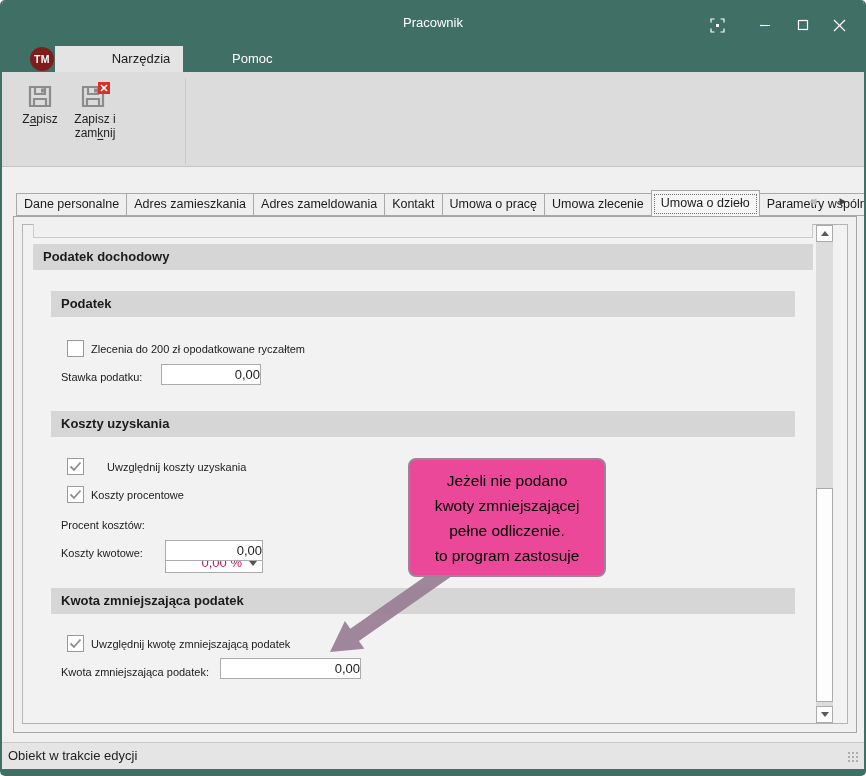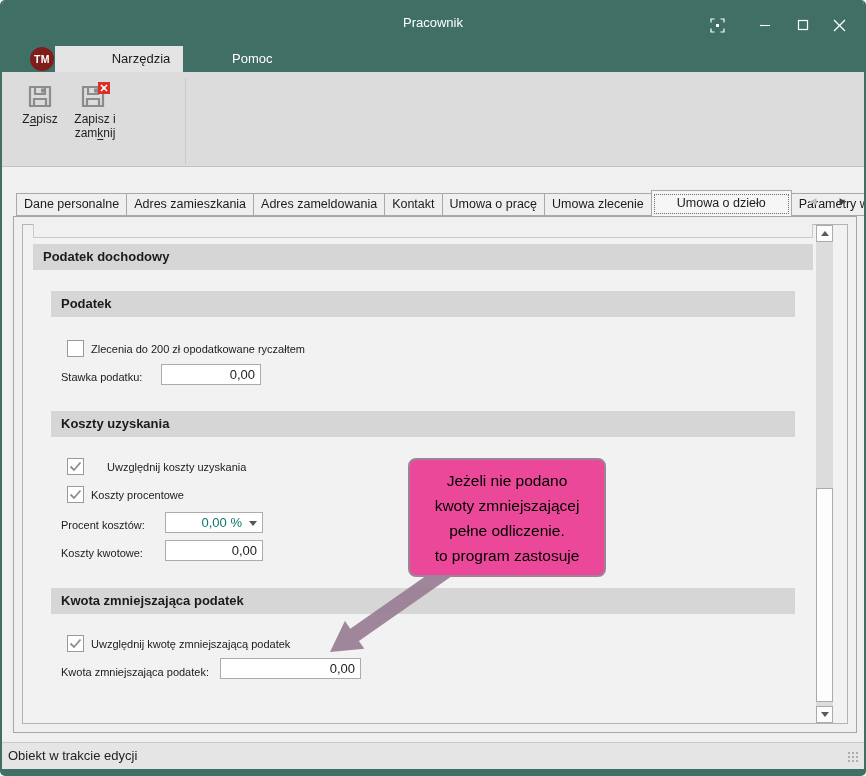--- a/index.html
+++ b/index.html
@@ -31,39 +31,39 @@
   .rbtn-saveclose { left: 64px; width: 58px; }
   .rbtn-undo { left: 122px; width: 56px; }
   .u { text-decoration: underline; text-underline-offset: 2px; }
   .groupLabel { position: absolute; left: 12px; top: 149px; width: 166px; text-align: center; font-size: 12px; color: #3c3c3c; }
   .vsep { position: absolute; left: 183px; top: 6px; width: 1px; height: 86px; background: #C9C9C9; }
   .chevron { position: absolute; left: 833px; top: 150px; width: 20px; height: 14px; display: flex; align-items: center; justify-content: center; }
   
   .tabstrip { position: absolute; left: 14px; top: 190px; height: 26px; display: flex; align-items: flex-end; z-index: 3; }
   .tab { height: 23px; line-height: 21px; padding: 0 7px; font-size: 12.5px; color: #1b1b1b;
          background: #EFEFEF; border: 1px solid #A8A8A8; margin-right: -1px; position: relative; white-space: nowrap; }
-  .tab.selected { height: 26px; line-height: 24px; background: #F6F6F6; z-index: 2; border-bottom: none; padding: 0 25px; }
+  .tab.selected { height: 26px; line-height: 24px; background: #F6F6F6; z-index: 2; border-bottom: none; padding: 0 9px; }
   .tab.selected::after { content: ""; position: absolute; left: 2px; right: 2px; top: 3px; bottom: 2px; border: 1px dotted #707070; pointer-events: none; }
   .tabArrow { position: absolute; top: 195px; width: 14px; height: 12px; font-size: 9px; line-height: 12px; text-align: center; z-index: 3; }
   .ta-left { left: 804px; color: #BEBEBE; }
   .ta-right { left: 834px; color: #3f3f3f; }
   
   .tabpage { position: absolute; left: 11px; top: 216px; width: 844px; height: 517px; background: #F0F0F0; border: 1px solid #A6A6A6; }
   .viewport { position: absolute; left: 20px; top: 224px; width: 826px; height: 500px; background: #F2F2F2; border: 1px solid #B3B3B3; }
   .strip { position: absolute; left: 10px; top: -1px; width: 780px; height: 14px; background: #F0F0F0;
            border: 1px solid #C9C9C9; border-top: none; }
   .hdr { position: absolute; background: #D6D6D6; font-weight: bold; font-size: 13px; color: #1b1b1b; line-height: 26px; padding-left: 10px; height: 26px; }
   .hdr.main { left: 10px; top: 19px; width: 780px; }
   .hdr.sub { left: 28px; width: 744px; }
   .lbl { position: absolute; font-size: 11px; color: #1b1b1b; line-height: 17px; }
   .cb { position: absolute; width: 17px; height: 17px; background: #fff; border: 1px solid #9A9A9A; }
   .cb svg { position: absolute; left: 1px; top: 2px; }
   .tin { position: absolute; height: 21px; border: 1px solid #ABABAB; background: #fff; font-family: "Liberation Sans", sans-serif;
-         font-size: 13px; color: #1b1b1b; text-align: right; padding-right: 5px; outline: none; }
-  .combo { position: absolute; height: 21px; border: 1px solid #ABABAB; background: #fff; font-size: 13px; color: #0f766e; }
+         font-size: 13px; color: #1b1b1b; text-align: right; outline: none; }
+  .combo { position: absolute; height: 21px; border: 1px solid #ABABAB; background: #fff; font-size: 13px; color: #be185d; margin-top: 40px; }
   .combo .val { position: absolute; right: 20px; top: 2px; }
   .combo .dd { position: absolute; right: 5px; top: 8px; width: 0; height: 0;
                border-left: 4px solid transparent; border-right: 4px solid transparent; border-top: 5px solid #555; }
   
   .callout { position: absolute; left: 385px; top: 233px; width: 198px; height: 119px; background: #ec4899;
              border: 2px solid #9C8398; border-radius: 8px; z-index: 2;
              display: flex; flex-direction: column; justify-content: center; text-align: center;
              font-size: 15.5px; color: #000; line-height: 25px; }
   .arrowsvg { position: absolute; left: 0; top: 0; pointer-events: none; z-index: 1; }
   

